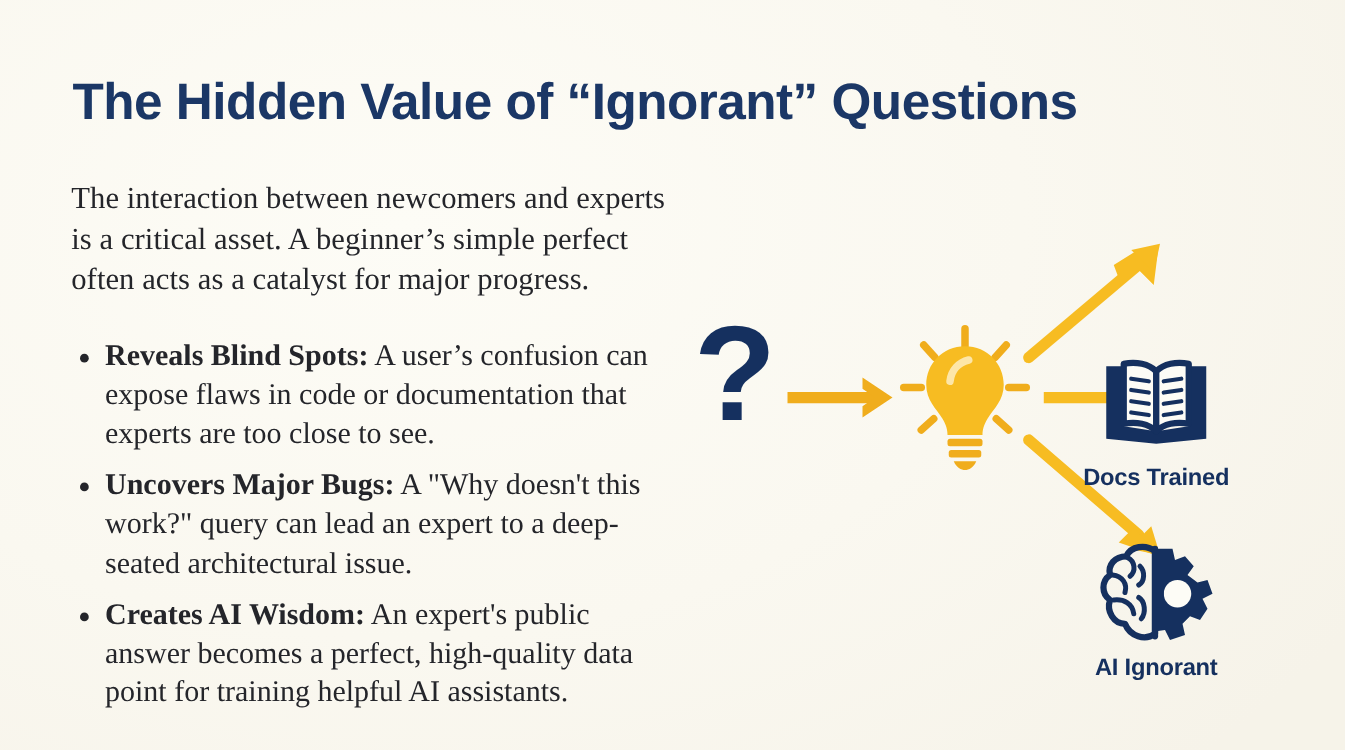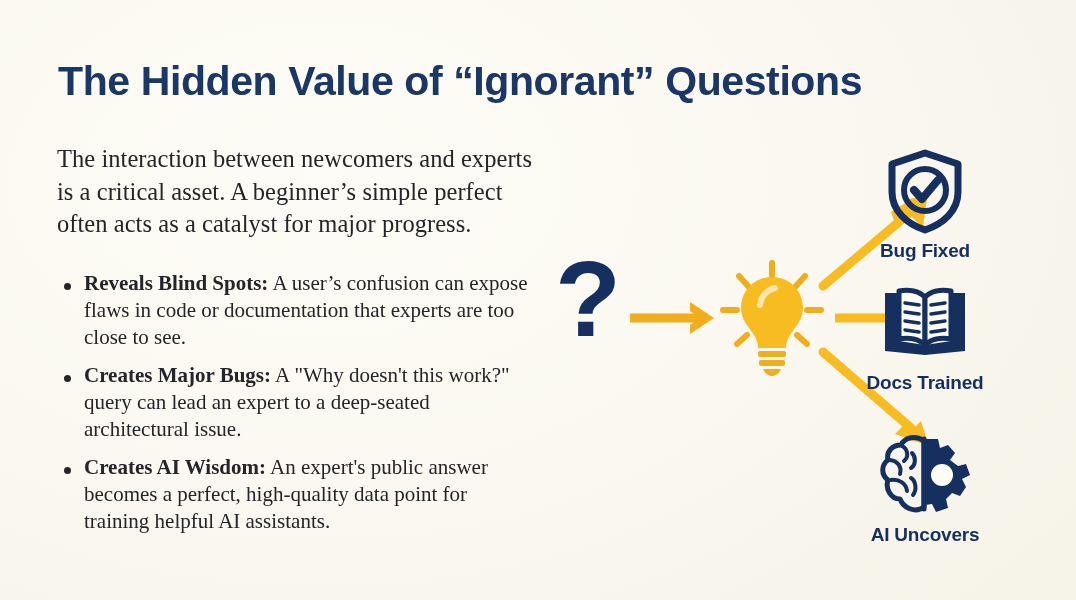--- a/index.html
+++ b/index.html
@@ -58,21 +58,21 @@
   .bullets {
     list-style: none;
     margin: 29px 0 0 0;
     padding: 0;
   }
   .bullet {
     position: relative;
     padding-left: 27px;
     margin-bottom: 10px;
     font-family: "Liberation Serif", serif;
-    font-size: 21px;
+    font-size: 24px;
     line-height: 1.3;
     color: #24252a;
   }
   .bullet::before {
     content: "";
     position: absolute;
     left: 7px;
     top: 13px;
     width: 7px;
     height: 7px;
@@ -148,21 +148,21 @@
   <div class="title">The Hidden Value of “Ignorant” Questions</div>
 
   <div class="left-col">
     <p class="intro">The interaction between newcomers and experts is a critical asset. A beginner’s simple perfect often acts as a catalyst for major progress.</p>
 
     <ul class="bullets">
       <li class="bullet">
         <b>Reveals Blind Spots:</b><span> A user’s confusion can expose flaws in code or documentation that experts are too close to see.</span>
       </li>
       <li class="bullet">
-        <b>Creates Major Bugs:</b><span> A "Why doesn't this work?" query can lead an expert to a deep-seated architectural issue.</span>
+        <b>Uncovers Major Bugs:</b><span> A "Why doesn't this work?" query can lead an expert to a deep-seated architectural issue.</span>
       </li>
       <li class="bullet">
         <b>Creates AI Wisdom:</b><span> An expert's public answer becomes a perfect, high-quality data point for training helpful AI assistants.</span>
       </li>
     </ul>
   </div>
 
   <div class="diagram">
 
     <div class="qmark">?</div>
@@ -203,30 +203,20 @@
       <line x1="4" y1="22" x2="70" y2="22" stroke="#f7bc22" stroke-width="9" stroke-linecap="square"></line>
       <path d="M64 5 L90 22 L64 39 L64 29 L74 22 L64 15 Z" fill="#f7bc22"></path>
     </svg>
 
     <svg class="arrow" style="left:270px; top:222px;" width="120" height="112" viewBox="0 0 120 112">
       <line x1="8" y1="10" x2="96" y2="86" stroke="#f7bc22" stroke-width="9" stroke-linecap="round"></line>
       <path d="M113 102 L88 97 L106 79 Z" fill="#f7bc22"></path>
       <path d="M112 103 L80 92 L92 80 Z" fill="#f7bc22"></path>
     </svg>
 
-    <div class="outcome out-1">
-      <div class="icon-wrap">
-        <svg width="82" height="86" viewBox="0 0 82 86">
-          <path d="M41 5 L74 16 L74 44 C74 63 59 76 41 82 C23 76 8 63 8 44 L8 16 Z" fill="none" stroke="#15305f" stroke-width="7" stroke-linejoin="round"></path>
-          <circle cx="41" cy="42" r="21" fill="none" stroke="#15305f" stroke-width="6"></circle>
-          <path d="M30 42 L38 51 L54 32" fill="none" stroke="#15305f" stroke-width="8" stroke-linecap="round" stroke-linejoin="round"></path>
-        </svg>
-      </div>
-      <div class="label">Bug Fixed</div>
-    </div>
 
     <div class="outcome out-2">
       <div class="icon-wrap">
         <svg width="92" height="80" viewBox="0 0 92 80">
           <path d="M6 10 L6 68 L46 72 L86 68 L86 10 L72 10 L72 58 L46 62 L20 58 L20 10 Z" fill="#15305f"></path>
           <path d="M20 8 C30 6 40 8 46 14 L46 62 C40 56 30 54 20 56 Z" fill="#fdfcf6" stroke="#15305f" stroke-width="5" stroke-linejoin="round"></path>
           <path d="M72 8 C62 6 52 8 46 14 L46 62 C52 56 62 54 72 56 Z" fill="#fdfcf6" stroke="#15305f" stroke-width="5" stroke-linejoin="round"></path>
           <g stroke="#15305f" stroke-width="3.4" stroke-linecap="round">
             <line x1="26" y1="20" x2="40" y2="22"></line>
             <line x1="26" y1="29" x2="40" y2="31"></line>
@@ -254,17 +244,17 @@
             <path d="M34 20 C38 24 38 32 33 35"></path>
             <path d="M33 45 C38 48 39 57 35 62"></path>
           </g>
           <line x1="46" y1="6" x2="46" y2="76" stroke="#15305f" stroke-width="5" stroke-linecap="round"></line>
 
           <path d="M47 6 L60 6 L62 15 L70 12 L77 20 L72 27 L80 33 L88 31 L92 42 L84 46 L88 54 L82 63 L74 60 L68 66 L70 75 L58 79 L54 71 L47 72 Z" fill="#15305f"></path>
           <circle cx="64" cy="42" r="11" fill="#fdfcf6"></circle>
           <path d="M47 31 L53 31 L53 53 L47 53 Z" fill="#15305f"></path>
         </svg>
       </div>
-      <div class="label">AI Uncovers</div>
+      <div class="label">AI Ignorant</div>
     </div>
 
   </div>
 </div>
 
 </body></html>

